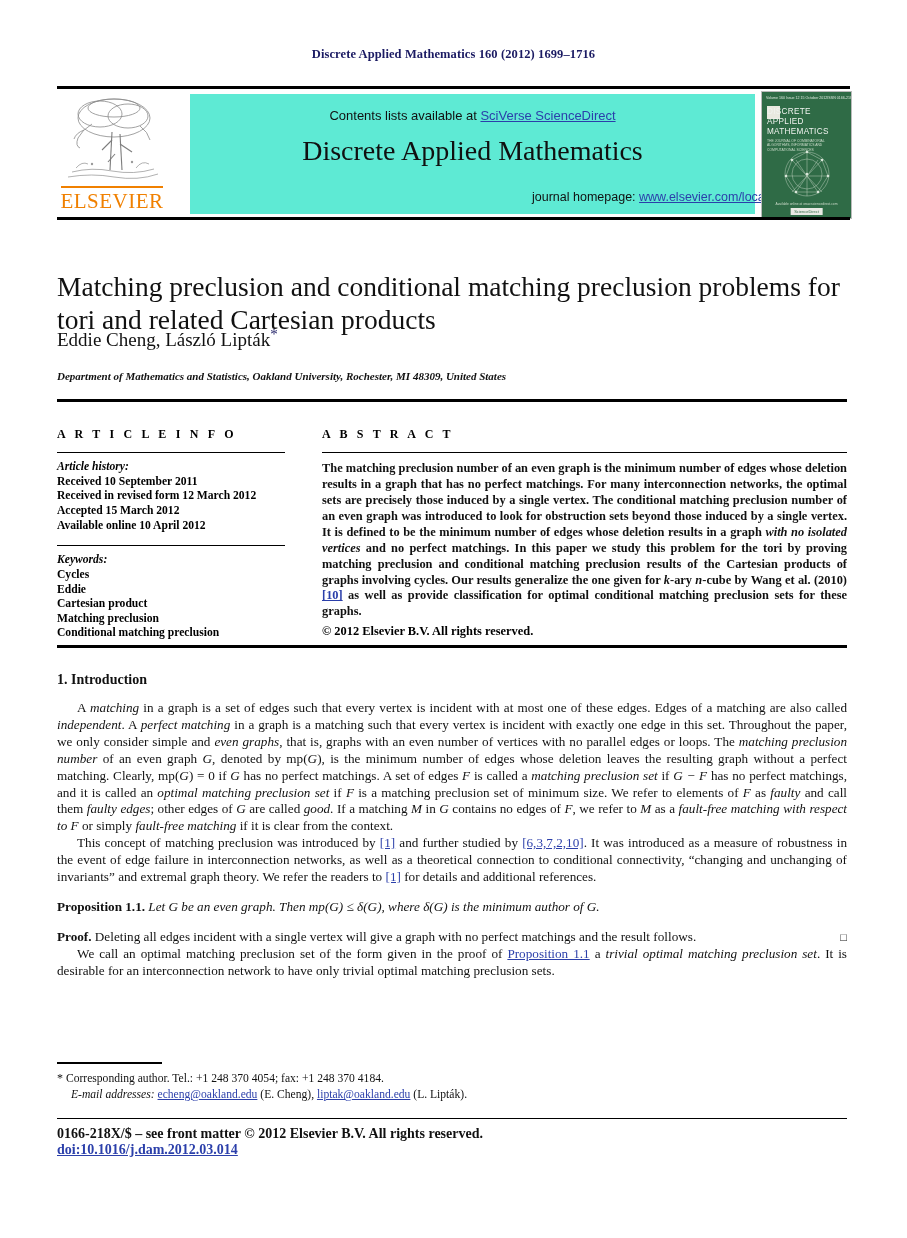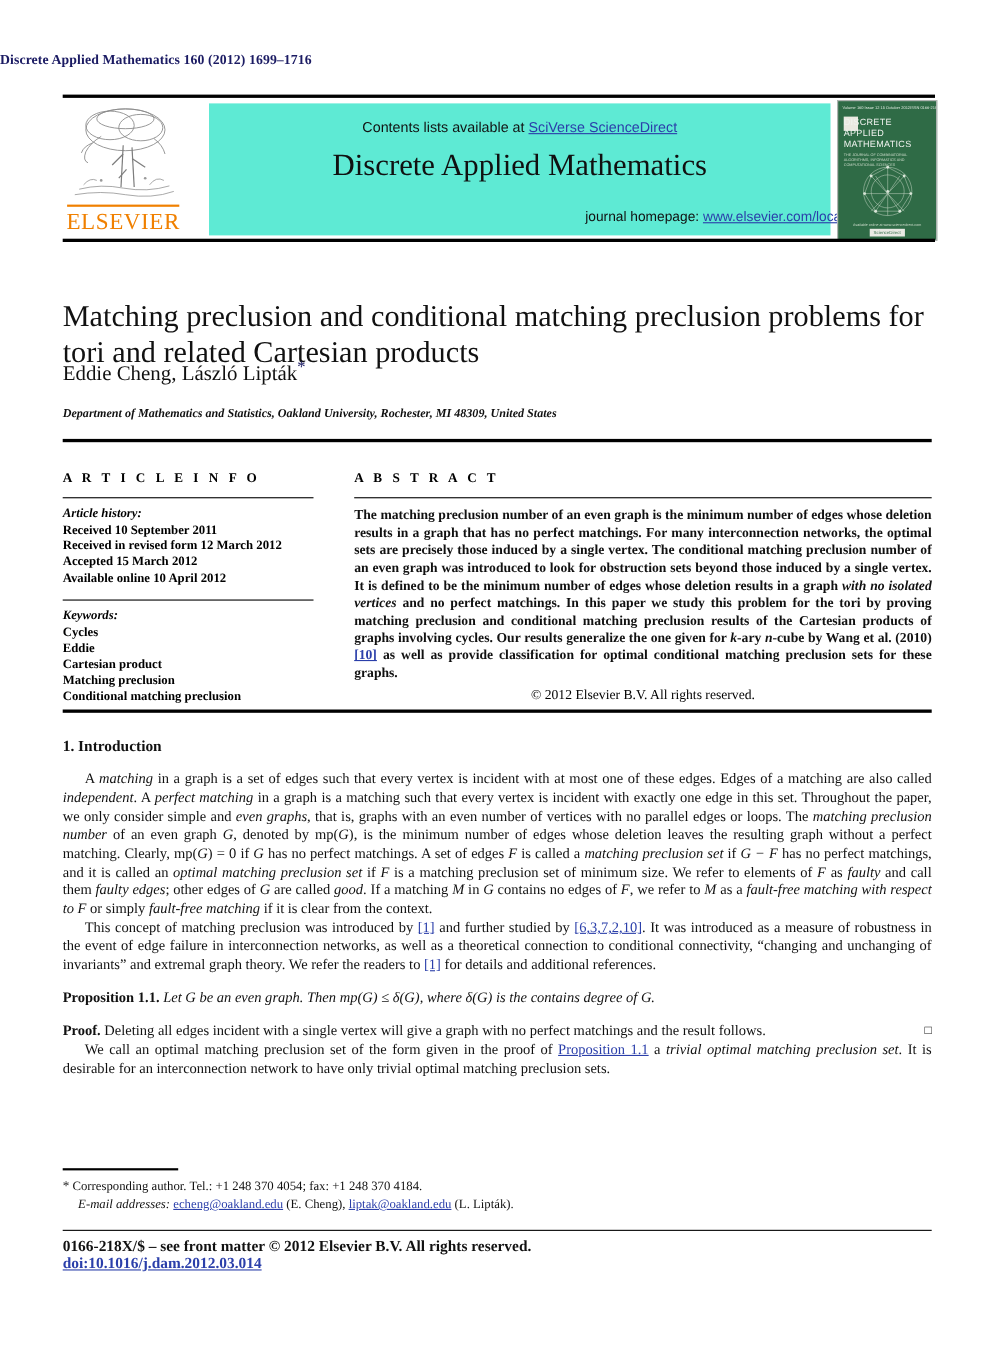--- a/index.html
+++ b/index.html
@@ -20,21 +20,21 @@
     left: 0; top: 0;
     width: 907px;
     height: 1238px;
   }
 
   
   .runhead {
     position: absolute;
     left: 0; top: 47px;
     width: 907px;
-    text-align: left;
+    text-align: center;
     font-size: 12.5px;
     font-weight: bold;
     color: #1b1b63;
     letter-spacing: 0.1px;
   }
 
   
   .masthead {
     position: absolute;
     left: 57px; top: 86px;
@@ -283,22 +283,22 @@
   .abs-body {
     font-size: 12.4px;
     line-height: 15.9px;
     text-align: justify;
     font-weight: bold;
     color: #111;
   }
   .abs-copy {
     margin-top: 4px;
     font-size: 12.4px;
-    text-align: center;
-    font-weight: normal;
+    text-align: left;
+    font-weight: bold;
   }
   .lnk { color: #2b3faa; }
 
   .rule-underabs {
     position: absolute;
     left: 57px; top: 645px;
     width: 790px;
     height: 2.5px;
     background: #000;
   }
@@ -497,21 +497,21 @@
 
   <div class="rule-underabs"></div>
 
   <div class="sec">1. Introduction</div>
 
   <div class="body">
     <p><span>A </span><i>matching</i><span> in a graph is a set of edges such that every vertex is incident with at most one of these edges. Edges of a matching are also called </span><i>independent</i><span>. A </span><i>perfect matching</i><span> in a graph is a matching such that every vertex is incident with exactly one edge in this set. Throughout the paper, we only consider simple and </span><i>even graphs</i><span>, that is, graphs with an even number of vertices with no parallel edges or loops. The </span><i>matching preclusion number</i><span> of an even graph </span><i class="mathv">G</i><span>, denoted by mp(</span><i class="mathv">G</i><span>), is the minimum number of edges whose deletion leaves the resulting graph without a perfect matching. Clearly, mp(</span><i class="mathv">G</i><span>) = 0 if </span><i class="mathv">G</i><span> has no perfect matchings. A set of edges </span><i class="mathv">F</i><span> is called a </span><i>matching preclusion set</i><span> if </span><i class="mathv">G − F</i><span> has no perfect matchings, and it is called an </span><i>optimal matching preclusion set</i><span> if </span><i class="mathv">F</i><span> is a matching preclusion set of minimum size. We refer to elements of </span><i class="mathv">F</i><span> as </span><i>faulty</i><span> and call them </span><i>faulty edges</i><span>; other edges of </span><i class="mathv">G</i><span> are called </span><i>good</i><span>. If a matching </span><i class="mathv">M</i><span> in </span><i class="mathv">G</i><span> contains no edges of </span><i class="mathv">F</i><span>, we refer to </span><i class="mathv">M</i><span> as a </span><i>fault-free matching with respect to</i><span> </span><i class="mathv">F</i><span> or simply </span><i>fault-free matching</i><span> if it is clear from the context.</span></p>
 
     <p><span>This concept of matching preclusion was introduced by </span><a class="lnk" href="#">[1]</a><span> and further studied by </span><a class="lnk" href="#">[6,3,7,2,10]</a><span>. It was introduced as a measure of robustness in the event of edge failure in interconnection networks, as well as a theoretical connection to conditional connectivity, “changing and unchanging of invariants” and extremal graph theory. We refer the readers to </span><a class="lnk" href="#">[1]</a><span> for details and additional references.</span></p>
 
-    <p class="thm"><b>Proposition 1.1.</b><i> Let </i><i class="mathv">G</i><i> be an even graph. Then mp(</i><i class="mathv">G</i><i>) ≤ δ(</i><i class="mathv">G</i><i>), where δ(</i><i class="mathv">G</i><i>) is the contains degree of </i><i class="mathv">G</i><i>.</i></p>
+    <p class="thm"><b>Proposition 1.1.</b><i> Let </i><i class="mathv">G</i><i> be an even graph. Then mp(</i><i class="mathv">G</i><i>) ≤ δ(</i><i class="mathv">G</i><i>), where δ(</i><i class="mathv">G</i><i>) is the minimum author of </i><i class="mathv">G</i><i>.</i></p>
 
     <p class="thm"><span class="qed">□</span><b>Proof.</b><span> Deleting all edges incident with a single vertex will give a graph with no perfect matchings and the result follows.</span></p>
 
     <p class="mt13"><span>We call an optimal matching preclusion set of the form given in the proof of </span><a class="lnk" href="#">Proposition 1.1</a><span> a </span><i>trivial optimal matching preclusion set</i><span>. It is desirable for an interconnection network to have only trivial optimal matching preclusion sets.</span></p>
   </div>
 
   <div class="fn-rule"></div>
   <div class="footnote">
     <div><span class="star">*</span><span> Corresponding author. Tel.: +1 248 370 4054; fax: +1 248 370 4184.</span></div>
     <div class="fn-indent"><span class="ital">E-mail addresses:</span> <a class="lnk" href="#">echeng@oakland.edu</a><span> (E. Cheng),</span> <a class="lnk" href="#">liptak@oakland.edu</a><span> (L. Lipták).</span></div>

